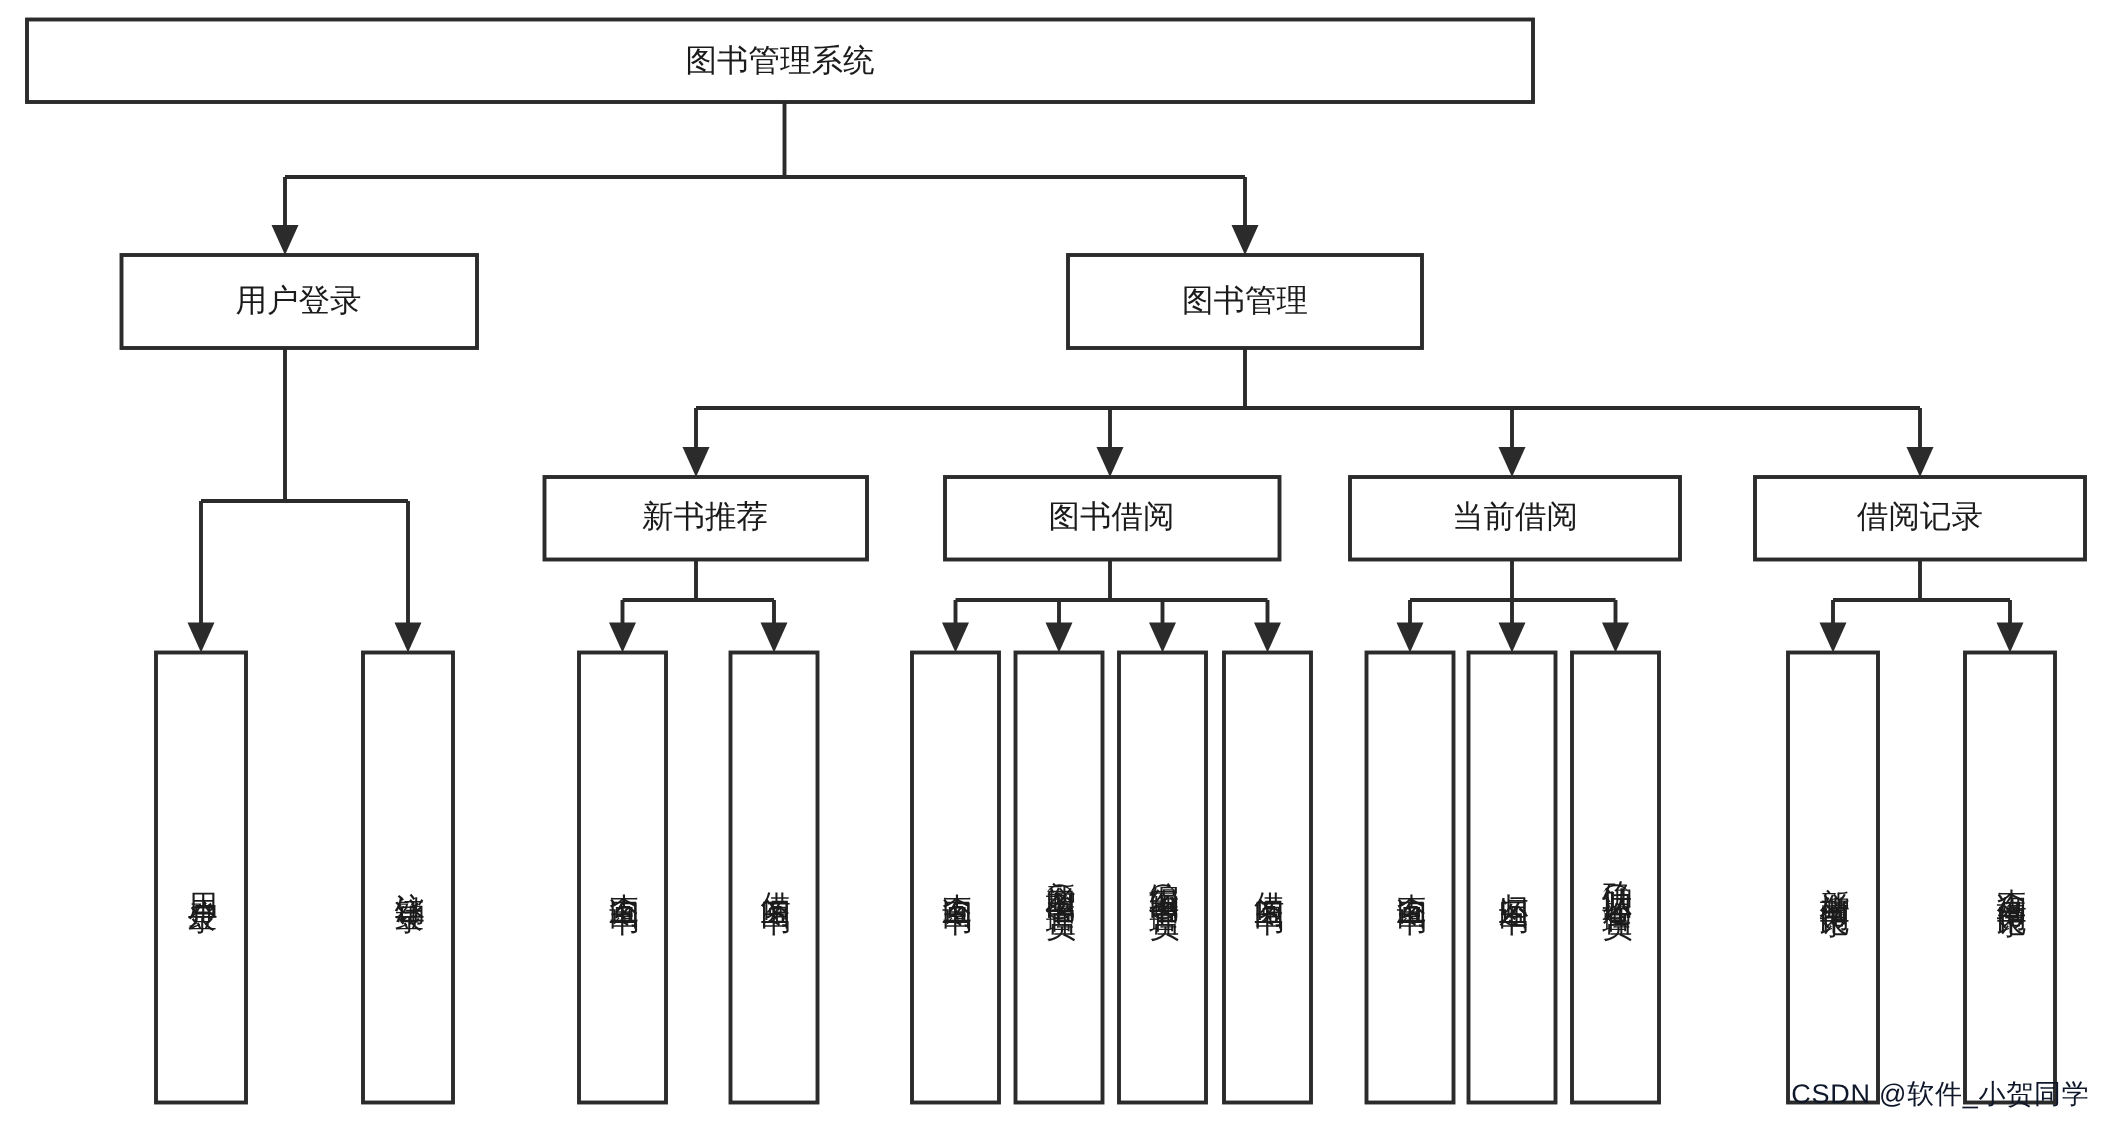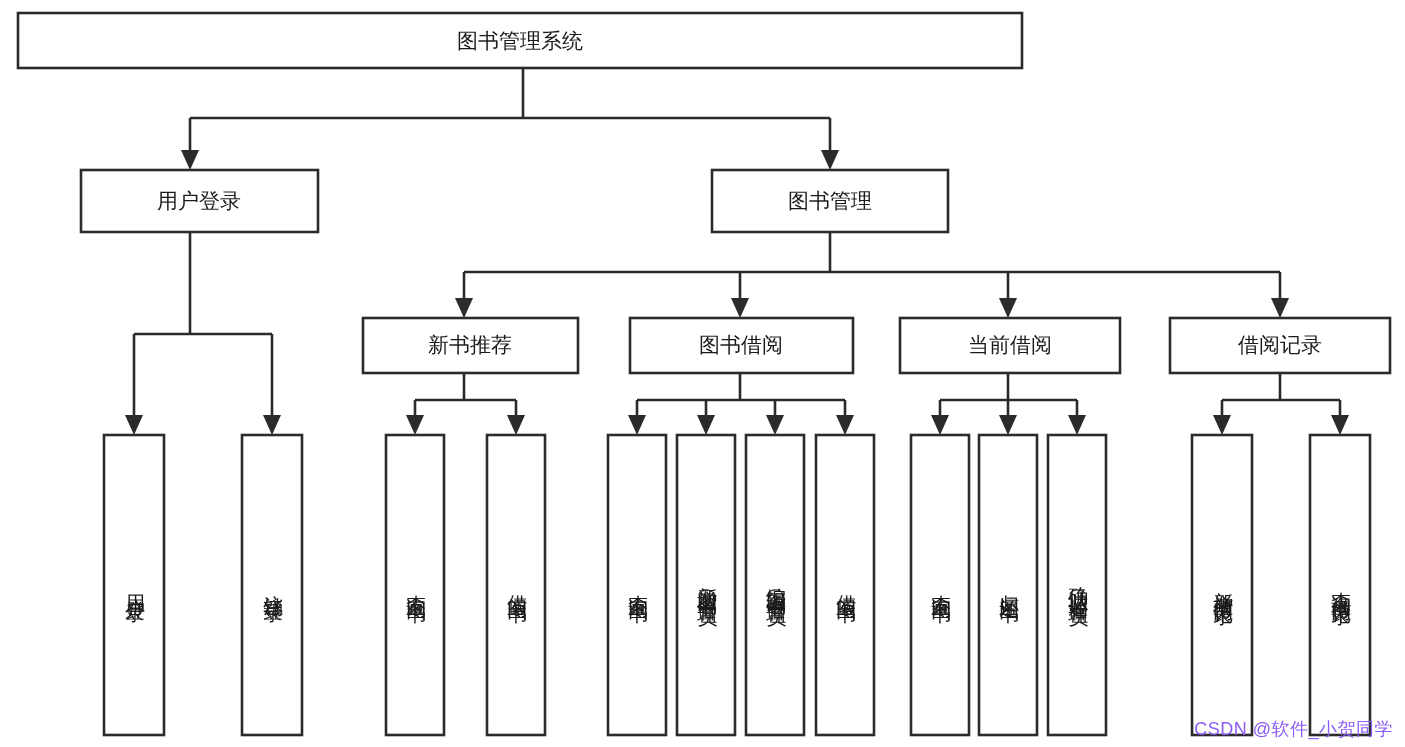--- a/index.html
+++ b/index.html
@@ -54,21 +54,21 @@
     font-size: 20px;
     writing-mode: vertical-rl;
     text-orientation: upright;
     glyph-orientation-vertical: 0;
     letter-spacing: 3px;
   }
   .watermark {
     position: absolute;
     right: 12px;
     bottom: 6px;
-    color: #8b5cf6;
+    color: #0f172a;
     font-size: 18px;
     font-family: "Liberation Sans", "DejaVu Sans", sans-serif;
     letter-spacing: 0.5px;
     white-space: nowrap;
     user-select: none;
   }
 </style>
 </head>
 <body>
 

